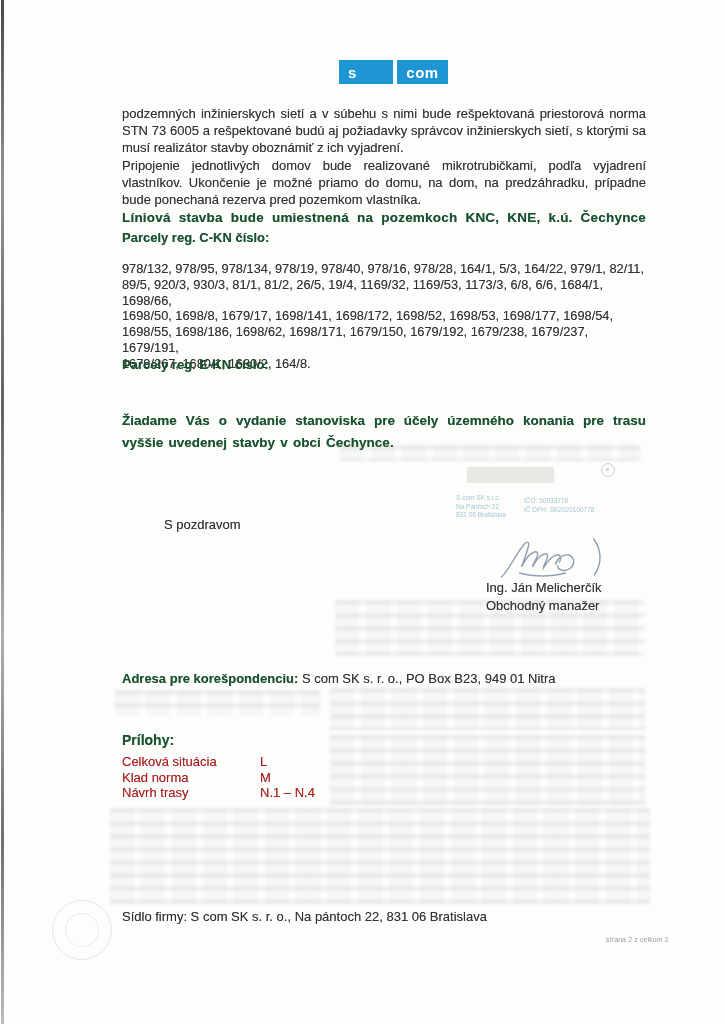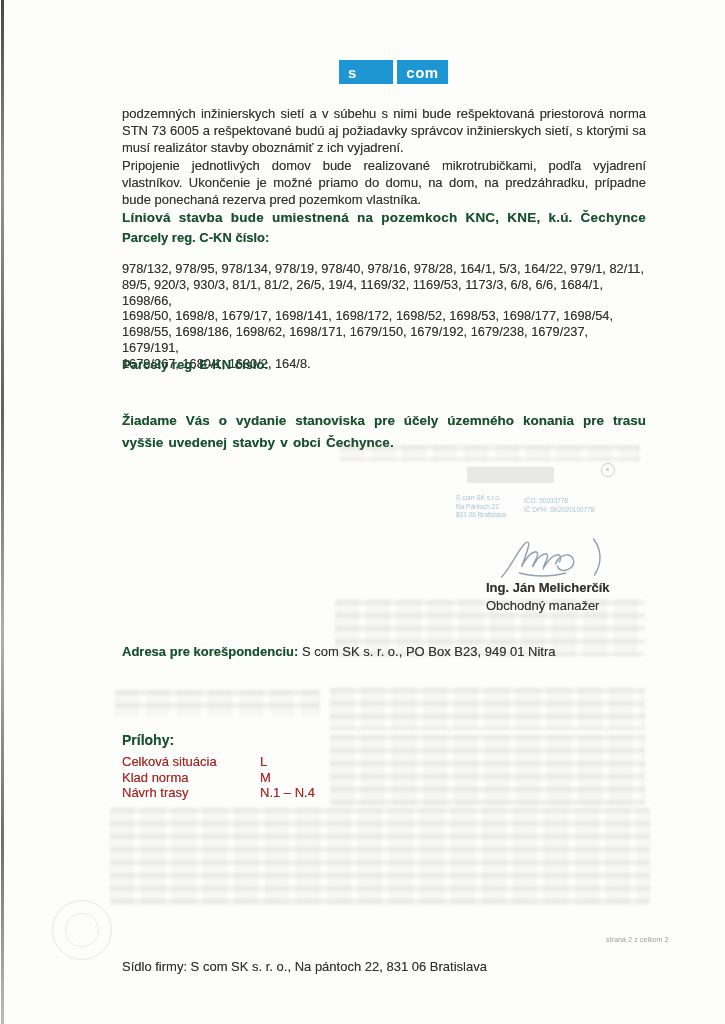--- a/index.html
+++ b/index.html
@@ -36,21 +36,21 @@
   }
   .just { text-align:justify; }
   .bold { font-weight:bold; color:#14532d; }
   .prewrap { white-space:pre-line; }
   .numbers { font-size:12.8px; line-height:15.8px; }
   .headline { font-size:13.5px; text-align:justify; text-align-last:justify; letter-spacing:.2px; }
   .request { font-size:13.5px; line-height:22px; word-spacing:1.5px; text-align:justify; }
 
   .salutation { left:155px; width:200px; }
 
-  .sig-name  { left:477px; width:220px; line-height:18px;font-weight:bold; }
+  .sig-name  { left:477px; width:220px; line-height:18px; }
   .sig-title { left:477px; width:220px; line-height:18px; }
   .signature { position:absolute; left:494px; top:533px; width:118px; height:50px; }
 
   
   .stamp-grayblock {
     position:absolute; left:467px; top:467px; width:87px; height:16px;
     background:#e8e8e5; border-radius:2px; box-shadow:0 0 2px rgba(0,0,0,.04);
   }
   .stamp-emblem {
     position:absolute; left:601px; top:463px; width:12px; height:12px;
@@ -128,39 +128,40 @@
   <div class="bleed" style="left:110px;top:808px;width:540px;height:97px"></div>
 
   <div class="stamp-grayblock"></div>
   <div class="stamp-emblem"></div>
   <div class="stamp-text stamp-col1">S com SK s.r.o.
 Na Pántoch 22
 831 06 Bratislava</div>
   <div class="stamp-text stamp-col2">IČO: 50033778
 IČ DPH: SK2020100778</div>
 
+  <p class="txt salutation" style="top:507px">S pozdravom</p>
 
   <svg class="signature" viewBox="0 0 115 50">
     <g fill="none" stroke="#8595ad" stroke-width="1.4" stroke-linecap="round" opacity="0.9">
       <path d="M6 44 C14 36 20 22 28 12 C31 8 34 8 33 13 C31 22 27 30 26 34 C30 26 35 20 39 19 C42 18 43 21 41 25 C39 29 37 32 37 34 C40 28 45 22 49 21 C52 20 53 23 51 27 C49 31 48 33 48 35 C52 28 57 23 61 22 C65 21 66 25 64 29"></path>
       <path d="M60 31 C62 25 68 21 73 22 C79 24 80 31 75 35 C70 39 63 38 62 33"></path>
       <path d="M24 40 C38 44 56 44 70 40"></path>
       <path d="M98 6 C106 16 107 30 99 42"></path>
     </g>
   </svg>
 
   <p class="txt sig-name" style="top:570px">Ing. Ján Melicherčík</p>
   <p class="txt sig-title" style="top:588px">Obchodný manažer</p>
 
-  <p class="txt" style="top:634px"><span class="bold">Adresa pre korešpondenciu:</span><span> S com SK s. r. o., PO Box B23, 949 01 Nitra</span></p>
+  <p class="txt" style="top:661px"><span class="bold">Adresa pre korešpondenciu:</span><span> S com SK s. r. o., PO Box B23, 949 01 Nitra</span></p>
 
   <p class="txt bold" style="top:723px;font-size:14px">Prílohy:</p>
   <div class="txt" style="top:744px">
     <div class="attach-row"><span class="attach-label">Celková situácia</span><span>L</span></div>
     <div class="attach-row"><span class="attach-label">Klad norma</span><span>M</span></div>
     <div class="attach-row"><span class="attach-label">Návrh trasy</span><span>N.1 – N.4</span></div>
   </div>
 
   <div class="faint-circle"></div>
-  <p class="txt" style="top:949px">Sídlo firmy: S com SK s. r. o., Na pántoch 22, 831 06 Bratislava</p>
+  <p class="txt" style="top:899px">Sídlo firmy: S com SK s. r. o., Na pántoch 22, 831 06 Bratislava</p>
   <div class="footer-page">strana 2 z celkom 2</div>
 
 </div>
 
 </body></html>

